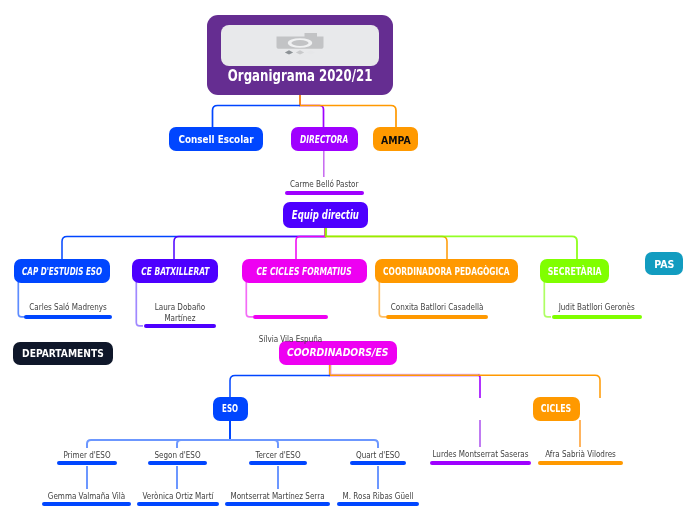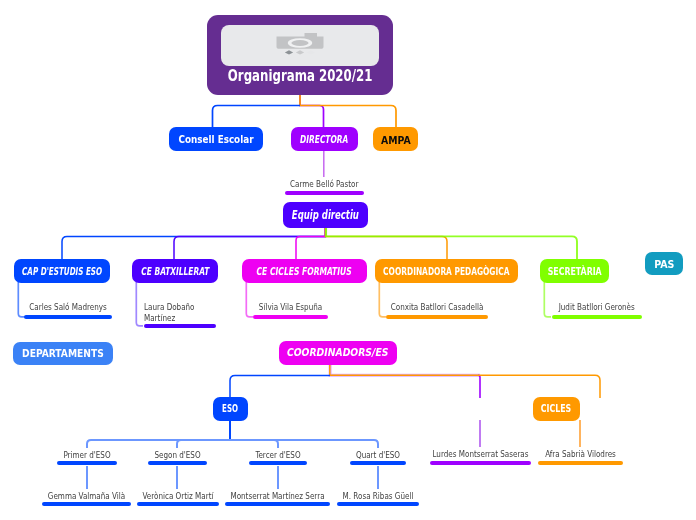--- a/index.html
+++ b/index.html
@@ -103,46 +103,46 @@
     </div>
     <div class="pill" style="left: 375px; top: 259px; width: 143px; height: 24px; background: rgb(255, 153, 0);">
       <span class="lbl" style="font-size: 9.6px; transform: scaleX(0.862) translateY(0.6px);">COORDINADORA PEDAGÒGICA</span>
     </div>
     <div class="pill" style="left: 540px; top: 259px; width: 69px; height: 24px; background: rgb(128, 255, 0);">
       <span class="lbl" style="font-size: 9.6px; transform: scaleX(0.91) translateY(0.6px);">SECRETÀRIA</span>
     </div>
     <div class="pill" style="left: 645px; top: 252px; width: 38px; height: 23px; background: rgb(18, 156, 192);">
       <span class="lbl" style="font-size: 9.7px; transform: scaleX(1.09) translateY(0.8px);">PAS</span>
     </div>
-    <div class="pill" style="left: 13px; top: 342px; width: 100px; height: 23px; background: #3b82f6;">
+    <div class="pill" style="left: 13px; top: 342px; width: 100px; height: 23px; background: #0f172a;">
       <span class="lbl" style="font-size: 9.7px; transform: scaleX(1.05);">DEPARTAMENTS</span>
     </div>
     <div class="pill ital" style="left: 271px; top: 341px; width: 118px; height: 24px; background: rgb(238, 0, 242); margin-left: 8px;">
       <span class="lbl" style="font-size: 10.9px; transform: scaleX(0.945) translateY(0.4px);">COORDINADORS/ES</span>
     </div>
     <div class="pill" style="left: 213px; top: 397px; width: 35px; height: 24px; background: rgb(0, 70, 255);">
       <span class="lbl" style="font-size: 10.9px; transform: scaleX(0.72) translateY(0.2px);">ESO</span>
     </div>
     <div class="pill" style="left: 533px; top: 397px; width: 47px; height: 24px; background: rgb(255, 153, 0);">
       <span class="lbl" style="font-size: 10.9px; transform: scaleX(0.8) translateY(0.2px);">CICLES</span>
     </div>
     <div class="nm" style="left: 284.5px; top: 180px; width: 79.5px;">
       <div class="t" style="white-space: nowrap;">Carme Belló Pastor</div>
       <div class="bar" style="top: 10.5px; background: rgb(159, 0, 255);"></div>
     </div>
     <div class="nm" style="left: 24px; top: 303px; width: 88px;">
       <div class="t" style="white-space: nowrap;">Carles Saló Madrenys</div>
       <div class="bar" style="top: 12px; background: rgb(0, 70, 255);"></div>
     </div>
     <div class="nm" style="left: 144px; top: 303px; width: 72px;">
-      <div class="t" style="text-align: left;">Laura Dobaño Martínez</div>
+      <div class="t" style="text-align: center;">Laura Dobaño Martínez</div>
       <div class="bar" style="top: 21px; background: rgb(77, 0, 255);"></div>
     </div>
     <div class="nm" style="left: 253px; top: 303px; width: 75px;">
-      <div class="t" style="white-space: nowrap;">Sílvia Vila Espuña</div>
+      <div class="t" style="white-space: nowrap; margin-top: 32px;">Sílvia Vila Espuña</div>
       <div class="bar" style="top: 12px; background: rgb(238, 0, 242);"></div>
     </div>
     <div class="nm" style="left: 386px; top: 303px; width: 102px;">
       <div class="t" style="white-space: nowrap;">Conxita Batllori Casadellà</div>
       <div class="bar" style="top: 12px; background: rgb(255, 153, 0);"></div>
     </div>
     <div class="nm" style="left: 551.5px; top: 303px; width: 90.5px;">
       <div class="t" style="white-space: nowrap;">Judit Batllori Geronès</div>
       <div class="bar" style="top: 12px; background: rgb(128, 255, 0);"></div>
     </div>

